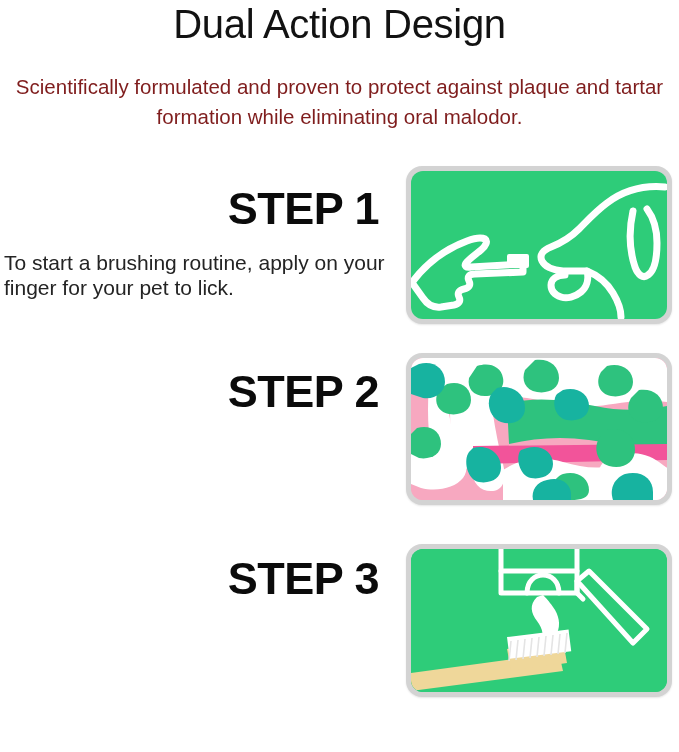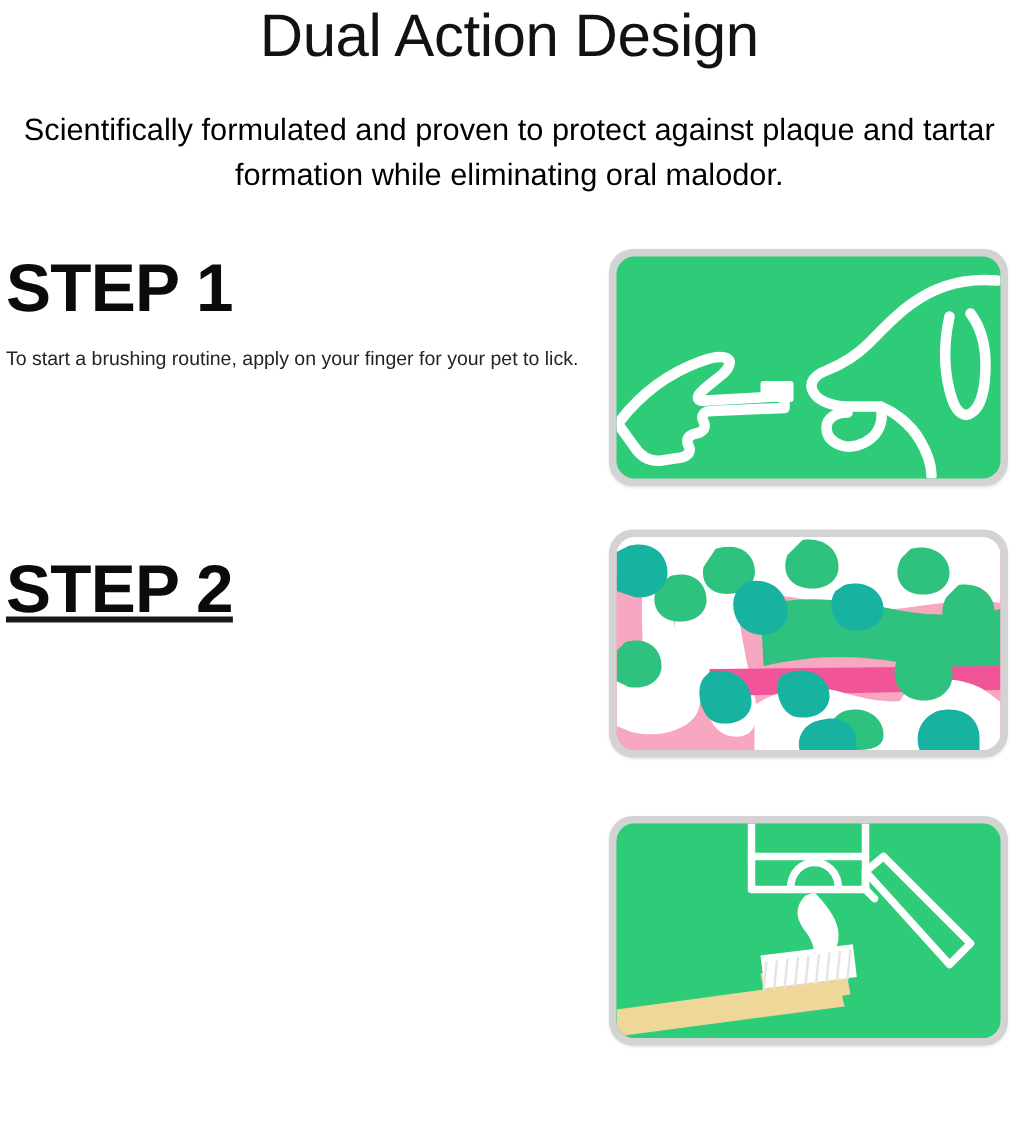--- a/index.html
+++ b/index.html
@@ -43,21 +43,21 @@
     background-clip: text;
     color: transparent;
     -webkit-text-fill-color: transparent;
   }
   .subhead {
     margin: 26px auto 0 auto;
     width: 648px;
     font-size: 20.5px;
     line-height: 30px;
     font-weight: 400;
-    color: #000000;
+    color: #7f1d1d;
     text-align: center;
   }
 
   
   .steps {
     position: relative;
     margin-top: 34px;
   }
   .step-row {
     position: relative;
@@ -68,25 +68,26 @@
     left: 4px;
     width: 392px;
   }
   .step-title {
     font-family: "Liberation Sans", sans-serif;
     font-weight: 700;
     font-size: 45px;
     line-height: 48px;
     letter-spacing: -0.5px;
     color: #0b0b0b;
-    margin: 0;
+    margin: 17px;
+    text-align: right;
   }
   .step-body {
     margin: 10px 0 0 0;
-    font-size: 13px;
+    font-size: 21px;
     line-height: 25px;
     color: #242424;
     font-weight: 400;
   }
 
   
   .panel {
     position: absolute;
     left: 406px;
     width: 266px;
@@ -160,21 +161,21 @@
             <path d="M222 40 C218 58, 218 78, 224 96 C227 104, 232 108, 237 104
                      C243 100, 246 88, 246 72 C246 58, 242 46, 236 38"></path>
           </g>
         </svg>
       </div>
     </div>
   </div>
 
   <div class="step-row" style="height:187px;">
 
-    <div class="step-text" style="top:20px;text-decoration:underline;">
+    <div class="step-text" style="top:2px;">
       <div class="step-title">STEP 2</div>
     </div>
 
     <div class="panel panel-2" style="top:4px;">
       <div class="panel-inner">
         <svg viewBox="0 0 256 142" preserveAspectRatio="none">
 
           <rect x="0" y="0" width="256" height="142" fill="#f7a8c0"></rect>
 
           <path d="M0 0 L256 0 L256 44 C230 40, 206 46, 186 48 C160 51, 140 44, 116 40
@@ -221,20 +222,21 @@
             <path d="M214 116 C230 112, 242 120, 242 134 L242 142 L202 142 C198 130, 204 120, 214 116 Z"></path>
           </g>
         </svg>
       </div>
     </div>
   </div>
 
   <div class="step-row" style="height:190px;">
 
     <div class="step-text" style="top:2px;">
+      <div class="step-title">STEP 3</div>
     </div>
 
     <div class="panel panel-3" style="top:8px;">
       <div class="panel-inner">
         <svg viewBox="0 0 256 143" preserveAspectRatio="none">
           <rect x="0" y="0" width="256" height="143" fill="#2ecc79"></rect>
 
           <g fill="none" stroke="#ffffff" stroke-width="5" stroke-linejoin="round" stroke-linecap="round">
             <path d="M90 0 L90 44 L166 44 L166 0"></path>
             <path d="M90 22 L166 22"></path>

